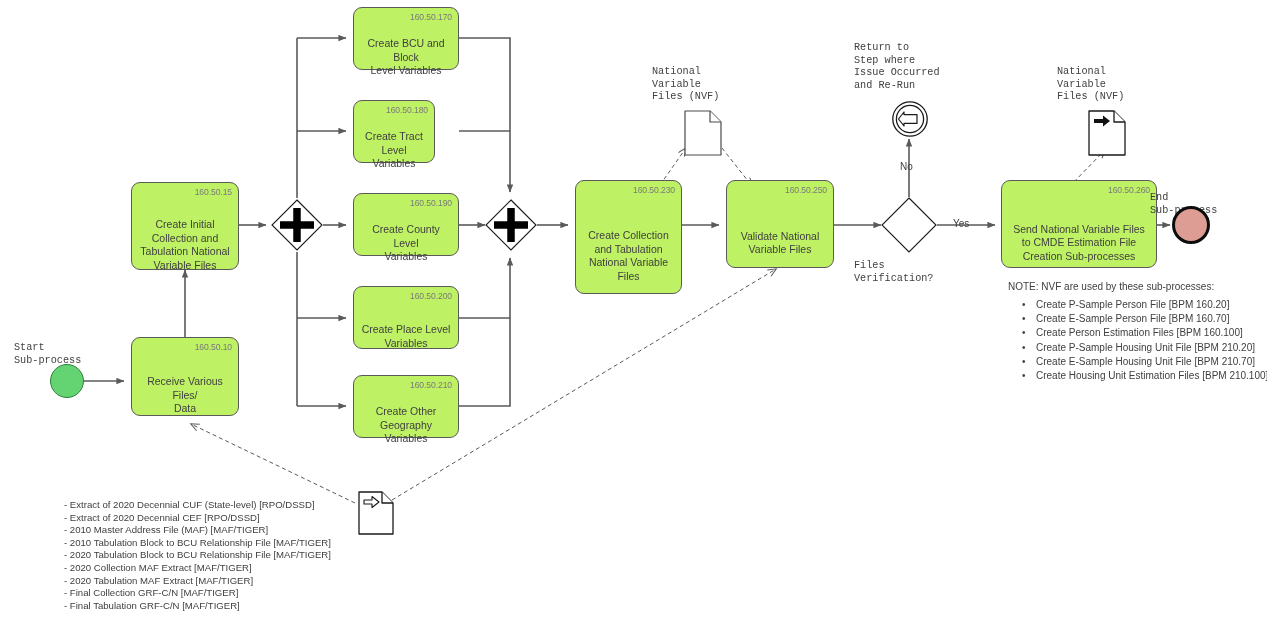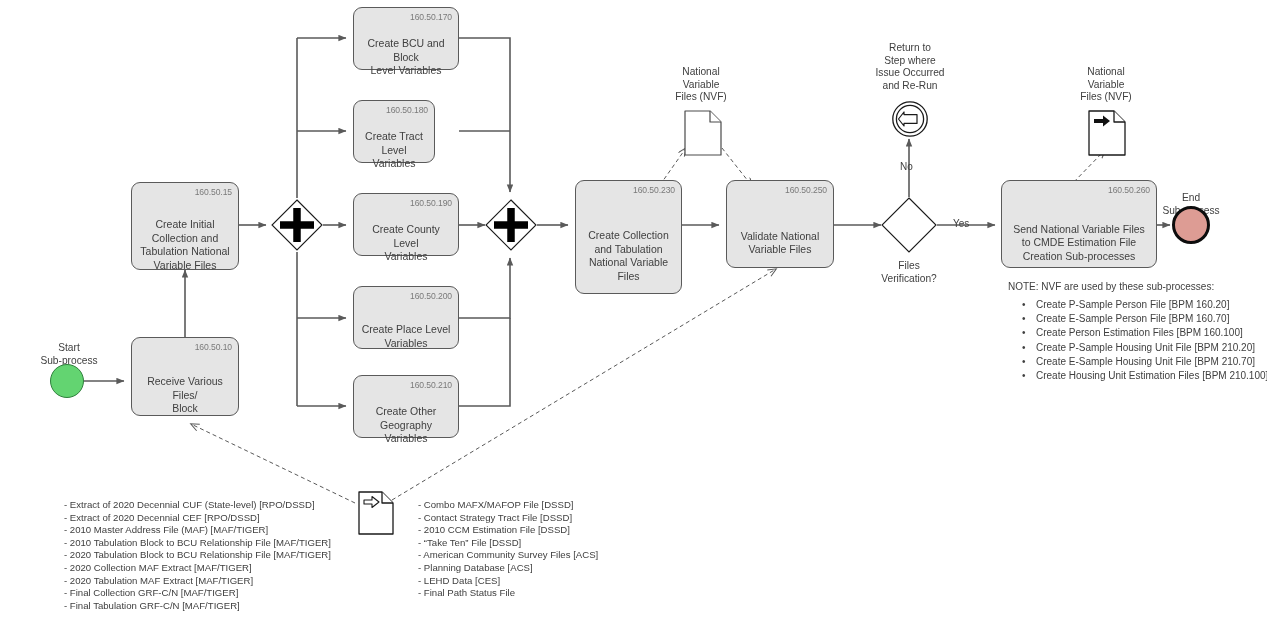--- a/index.html
+++ b/index.html
@@ -25,21 +25,21 @@
     top: 0;
     width: 1267px;
     height: 628px;
     pointer-events: none;
   }
   .task {
     position: absolute;
     box-sizing: border-box;
     border: 1px solid #5a5a5a;
     border-radius: 9px;
-    background: #e5e5e5;
+    background: #bef264;
     display: flex;
     align-items: center;
     justify-content: center;
     text-align: center;
     color: #404040;
     font-size: 10.5px;
     line-height: 13.5px;
     padding: 0 5px 4px 5px;
   }
   .task .tasklabel {
@@ -51,25 +51,25 @@
   .tasknum {
     position: absolute;
     top: 3px;
     right: 6px;
     font-size: 8.6px;
     color: #7a7a7a;
     letter-spacing: -0.1px;
   }
   .evt-label {
     position: absolute;
-    text-align: center;
     font-size: 10.2px;
     line-height: 12.6px;
     color: #404040;
     white-space: pre-line;
+    font-family: Liberation Mono, monospace;
   }
   .start-evt {
     position: absolute;
     width: 34px;
     height: 34px;
     border-radius: 50%;
     background: #63d471;
     border: 1.4px solid #2f7f3c;
     box-sizing: border-box;
   }
@@ -209,21 +209,21 @@
     </g>
   </svg>
 
   <div class="evt-label" style="left:14px; top:342px; width:110px;">Start
 Sub-process</div>
   <div class="start-evt" style="left:50px; top:364px;"></div>
 
   <div class="task" style="left:131px; top:337px; width:108px; height:79px;">
     <span class="tasknum">160.50.10</span>
     <span class="tasklabel">Receive Various Files/
-Block</span>
+Data</span>
   </div>
 
   <div class="task" style="left:131px; top:182px; width:108px; height:88px;">
     <span class="tasknum">160.50.15</span>
     <span class="tasklabel">Create Initial
 Collection and
 Tabulation National
 Variable Files</span>
   </div>
 
@@ -350,28 +350,20 @@
 
   <div class="textblock" style="left:64px; top:499px; width:300px;">- Extract of 2020 Decennial CUF (State-level) [RPO/DSSD]
 - Extract of 2020 Decennial CEF [RPO/DSSD]
 - 2010 Master Address File (MAF) [MAF/TIGER]
 - 2010 Tabulation Block to BCU Relationship File [MAF/TIGER]
 - 2020 Tabulation Block to BCU Relationship File [MAF/TIGER]
 - 2020 Collection MAF Extract [MAF/TIGER]
 - 2020 Tabulation MAF Extract [MAF/TIGER]
 - Final Collection GRF-C/N [MAF/TIGER]
 - Final Tabulation GRF-C/N [MAF/TIGER]</div>
-  <div class="textblock" style="left:418px; top:499px; width:300px;">- Combo MAFX/MAFOP File [DSSD]
-- Contact Strategy Tract File [DSSD]
-- 2010 CCM Estimation File [DSSD]
-- “Take Ten” File [DSSD]
-- American Community Survey Files [ACS]
-- Planning Database [ACS]
-- LEHD Data [CES]
-- Final Path Status File</div>
 
   <div class="note-title" style="left:1008px; top:280px; width:260px;">NOTE: NVF are used by these sub-processes:</div>
   <ul class="note-list" style="left:1020px; top:298px; width:250px;">
     <li>Create P-Sample Person File [BPM 160.20]</li>
     <li>Create E-Sample Person File [BPM 160.70]</li>
     <li>Create Person Estimation Files [BPM 160.100]</li>
     <li>Create P-Sample Housing Unit File [BPM 210.20]</li>
     <li>Create E-Sample Housing Unit File [BPM 210.70]</li>
     <li>Create Housing Unit Estimation Files [BPM 210.100]</li>
   </ul>

